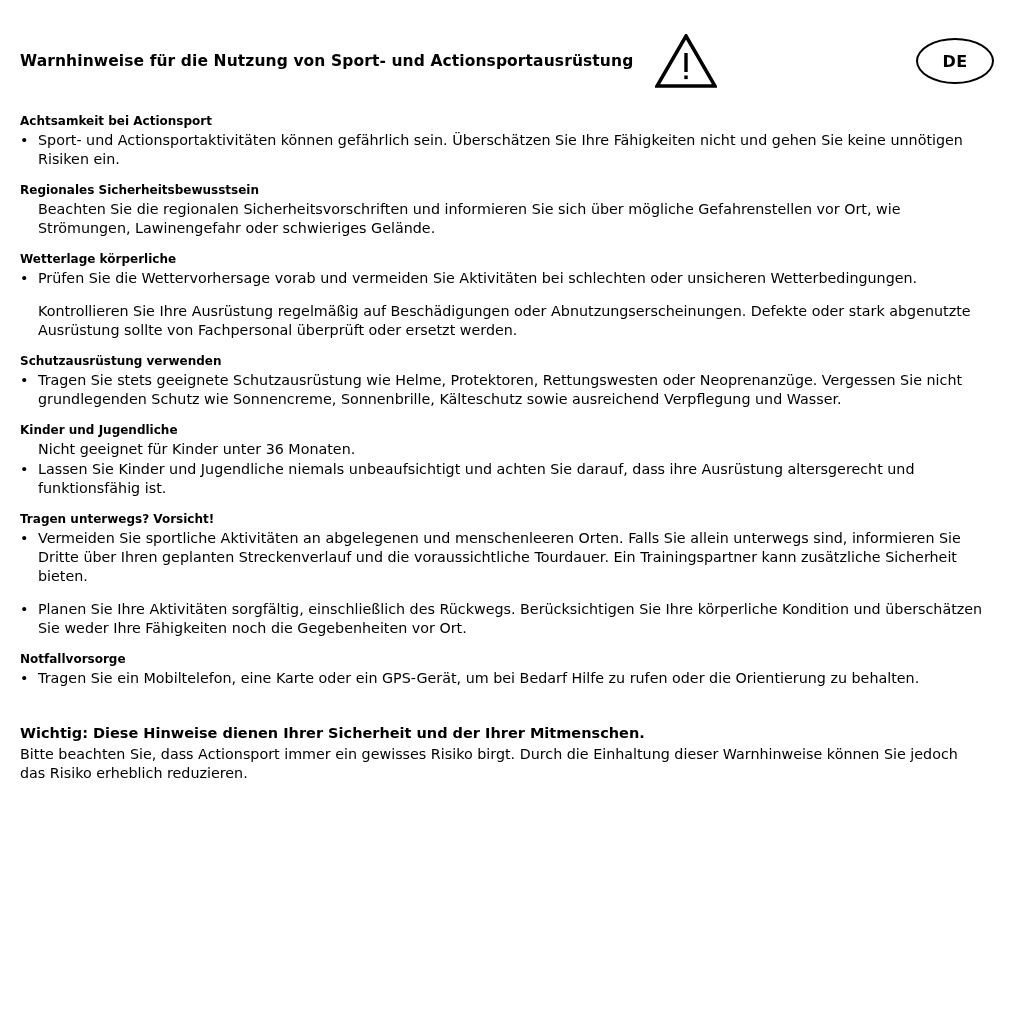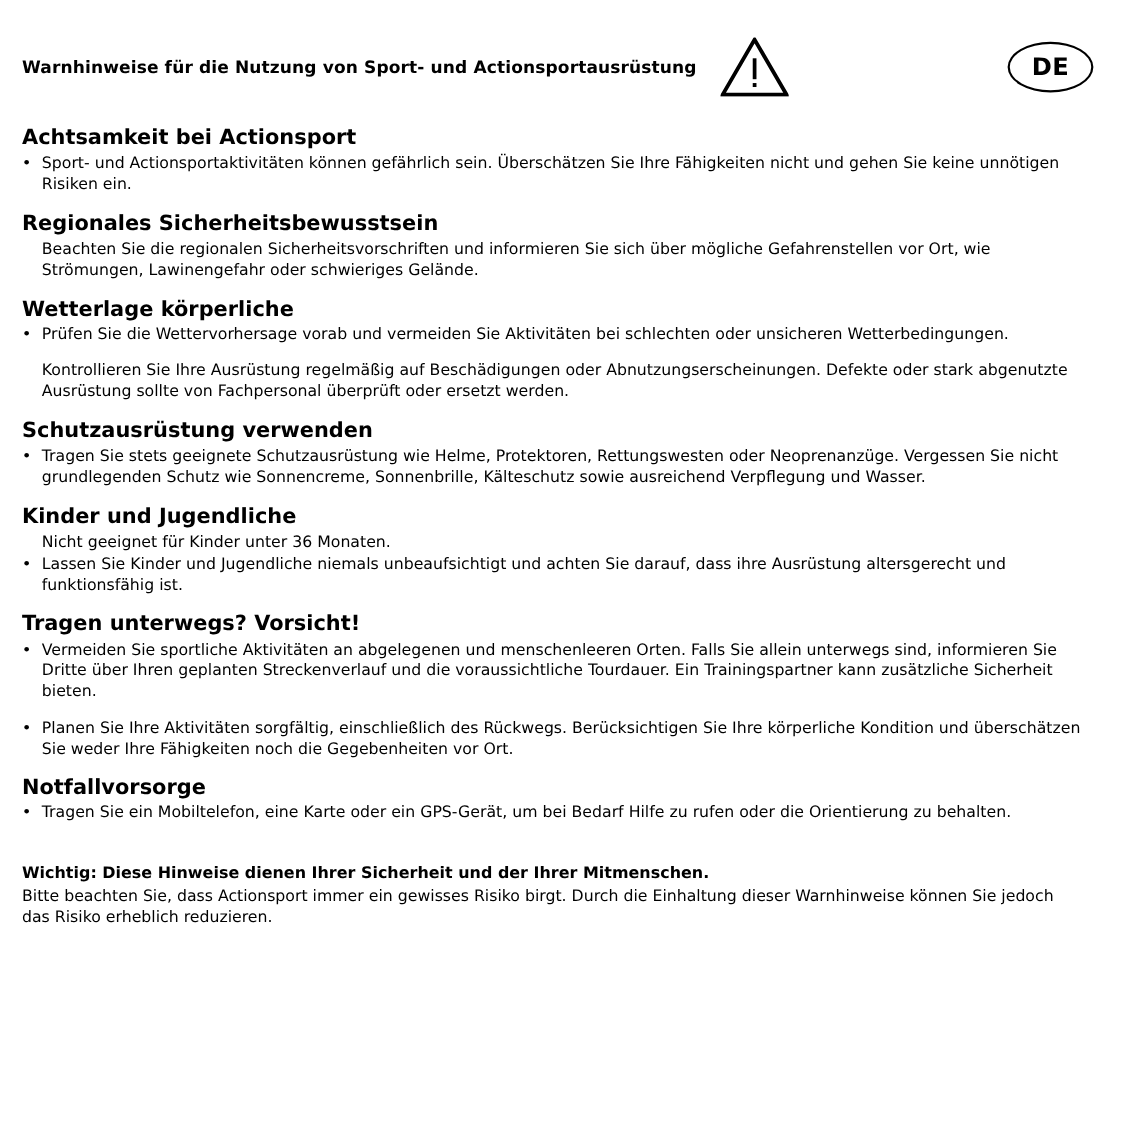--- a/index.html
+++ b/index.html
@@ -47,32 +47,32 @@
   }
   .lang-badge {
     flex: 0 0 auto;
     width: 74px;
     height: 42px;
     border: 2.5px solid #000;
     border-radius: 50%;
     display: flex;
     align-items: center;
     justify-content: center;
-    font-size: 22px;
+    font-size: 16px;
     font-weight: bold;
     letter-spacing: 0.5px;
     margin-right: 6px;
   }
 
   
   .section {
     margin-bottom: 14px;
   }
   .section-title {
-    font-size: 19px;
+    font-size: 12px;
     font-weight: bold;
     margin: 0 0 2px 0;
     line-height: 1.25;
   }
   .item {
     display: flex;
     align-items: flex-start;
     font-size: 14.3px;
     line-height: 1.33;
     margin-bottom: 1px;

